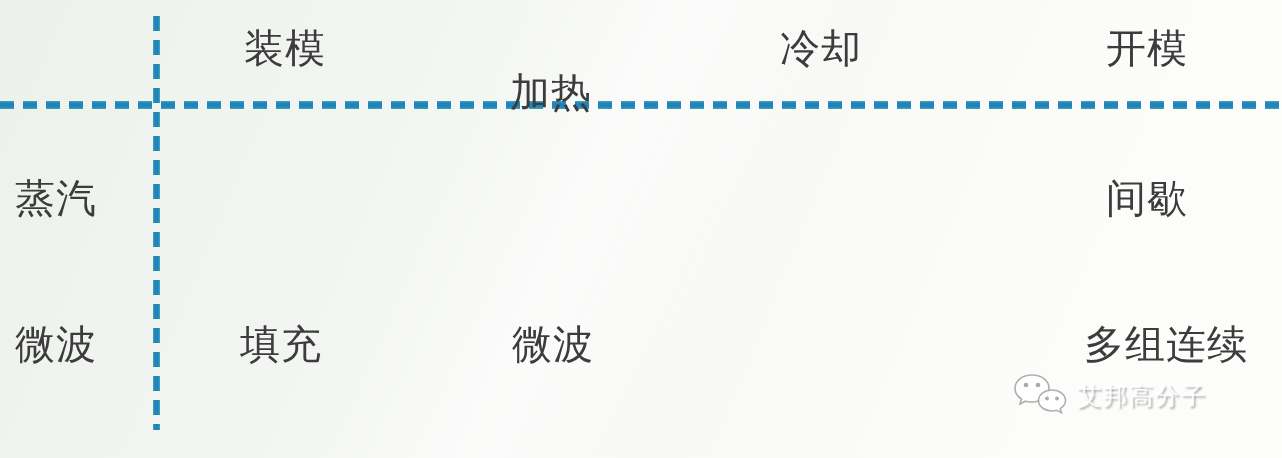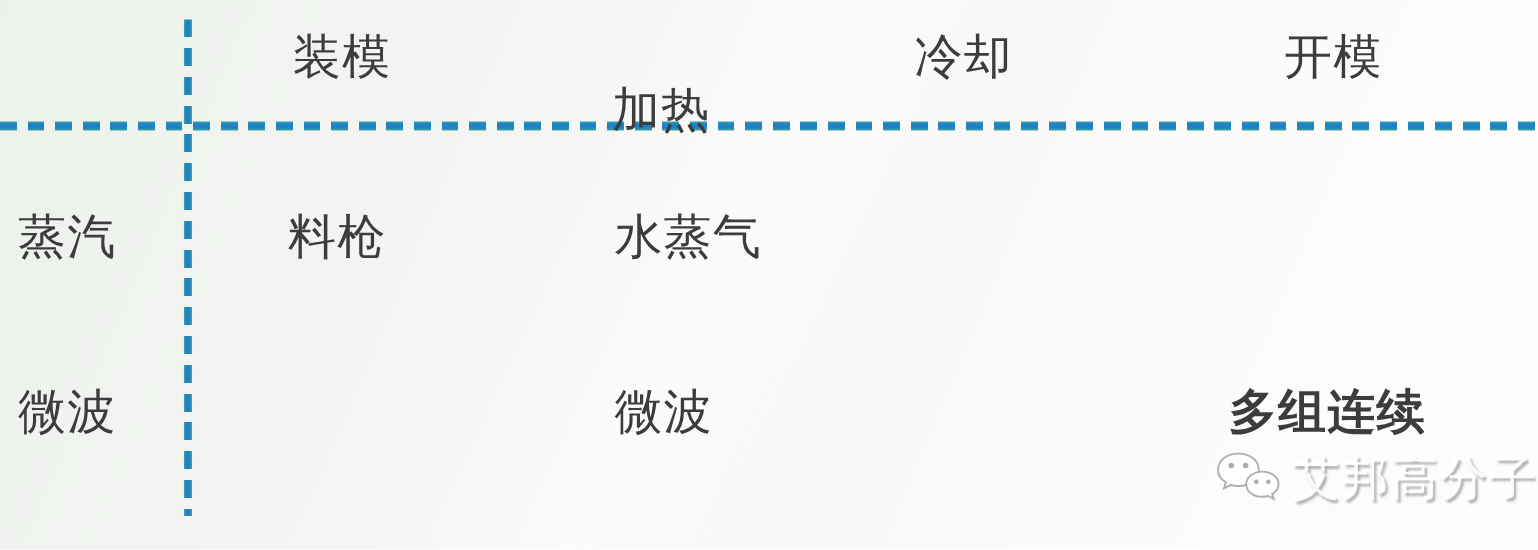--- a/index.html
+++ b/index.html
@@ -65,45 +65,45 @@
     letter-spacing: 1px;
     white-space: nowrap;
     color: #3c3c3c;
   }
   .hdr   { top: 20px; }
   .row1  { top: 170px; }
   .row2  { top: 316px; }
   .c0 { left: 15px; }
   .c1 { left: 240px; }
   .c2 { left: 512px; }
-  .c3 { left: 762px; }
-  .c4 { left: 1070px; }
+  .c3 { left: 780px; }
+  .c4 { left: 1106px; }
   .hdr.c1 { left: 244px; }
   .hdr.c2 { left: 510px; margin-top: 44px; }
   .cell.wrap {
     top: 300px;
     width: 172px;
     white-space: normal;
     line-height: 76px;
   }
-  .row2.c4 { left: 1024px; font-weight: bold; }
+  .row2.c4 { left: 1084px; }
 
   
   .watermark {
     position: absolute;
     left: 1012px;
     top: 372px;
     display: flex;
     align-items: center;
     gap: 9px;
     pointer-events: none;
   }
   .wm-icon { width: 56px; height: 48px; }
   .wm-text {
-    font-size: 39px;
+    font-size: 24px;
     letter-spacing: 2px;
     color: rgba(255,255,255,0.92);
     text-shadow:
       2px 2px 2px rgba(130,130,130,0.65),
       -1px -1px 1px rgba(255,255,255,0.9);
     white-space: nowrap;
   }
 </style>
 </head>
 <body>
@@ -112,24 +112,24 @@
 
   <div class="hline"></div>
   <div class="vline"></div>
 
   <div class="cell hdr c1">装模</div>
   <div class="cell hdr c2">加热</div>
   <div class="cell hdr c3">冷却</div>
   <div class="cell hdr c4">开模</div>
 
   <div class="cell row1 c0">蒸汽</div>
-  <div class="cell row1 c1">料枪</div>
-  <div class="cell row1 c2">水蒸气</div>
+  <div class="cell row1 c4">间歇</div>
 
   <div class="cell row2 c0">微波</div>
+  <div class="cell row2 c1">填充</div>
   <div class="cell row2 c2">微波</div>
   <div class="cell row2 c4">多组连续</div>
 
   <div class="watermark">
     <svg class="wm-icon" viewBox="0 0 56 48">
       <g fill="rgba(255,255,255,0.9)" stroke="rgba(150,150,150,0.75)" stroke-width="1.6">
         <path d="M20 3 C10 3 3 9 3 16.5 C3 21 5.6 24.6 9.5 27 L8 32 L13.5 29.2 C15.5 29.8 17.7 30 20 30 C30 30 37 24 37 16.5 C37 9 30 3 20 3 Z"></path>
         <path d="M40 18 C32.5 18 26.5 22.6 26.5 28.5 C26.5 34.4 32.5 39 40 39 C41.7 39 43.4 38.8 44.9 38.3 L49.5 40.7 L48.2 36.6 C51.3 34.7 53.5 31.8 53.5 28.5 C53.5 22.6 47.5 18 40 18 Z"></path>
       </g>
       <g fill="rgba(150,150,150,0.8)">

